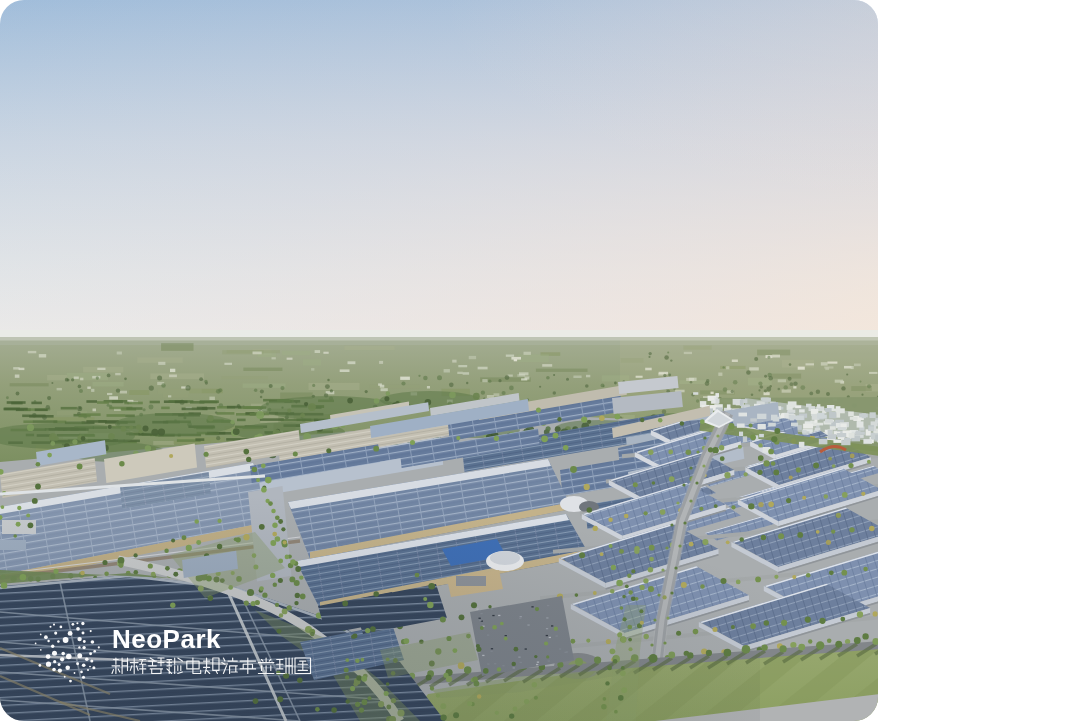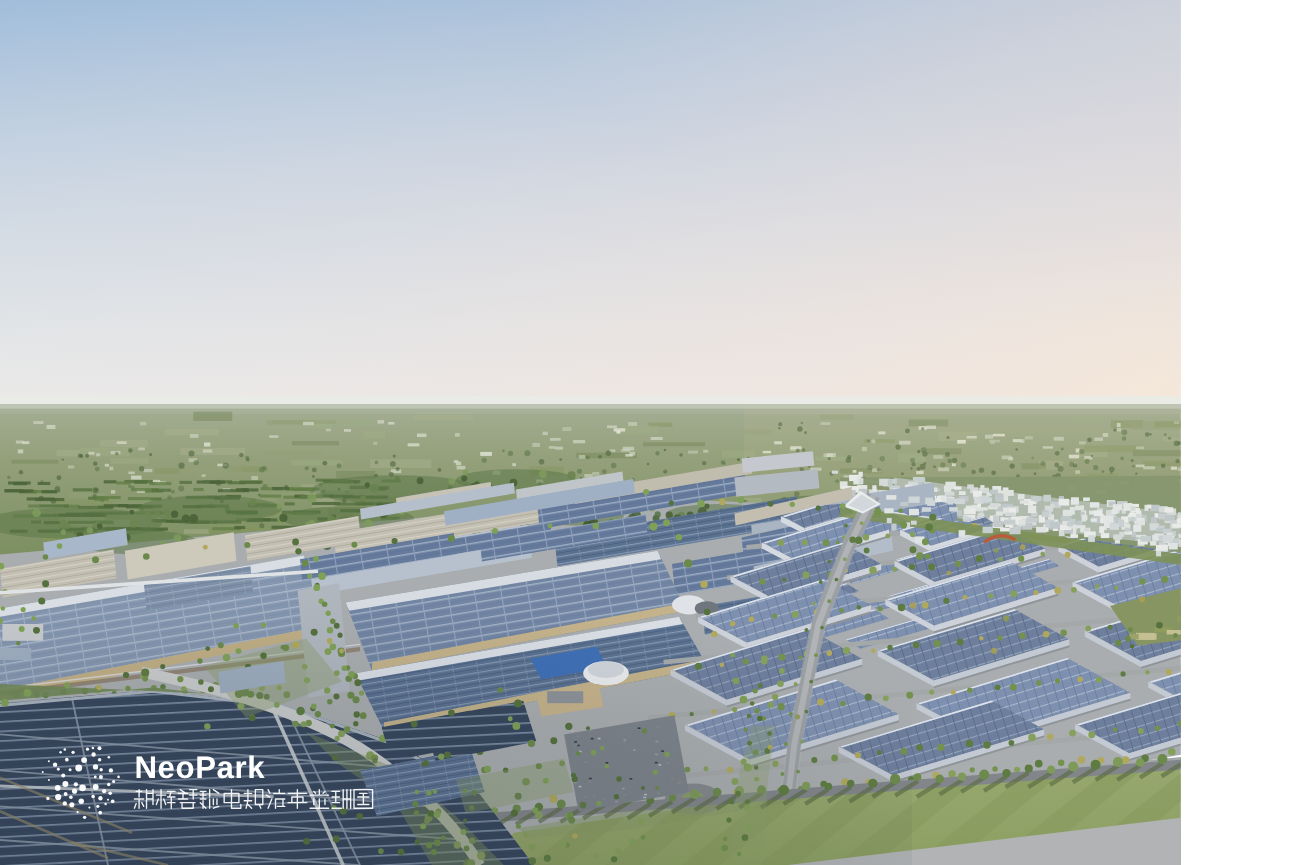--- a/index.html
+++ b/index.html
@@ -1,14 +1,14 @@
 <!DOCTYPE html>
 <html><head><meta charset="utf-8"><style>
 html,body{margin:0;padding:0;}
-#c{position:relative;width:984px;height:721px;overflow:hidden;font-family:"Liberation Sans",sans-serif;}
+#c{position:relative;width:878px;height:721px;overflow:hidden;font-family:"Liberation Sans",sans-serif;border-radius:24px;}
 </style></head><body>
 <div id="c">
 <svg width="1080" height="721" viewBox="0 0 1080 721">
 <defs>
 <linearGradient id="sky" x1="0" y1="0" x2="0" y2="1">
  <stop offset="0" stop-color="#9cbbda"></stop>
  <stop offset="0.42" stop-color="#c2d3e3"></stop>
  <stop offset="0.8" stop-color="#dde6ea"></stop>
  <stop offset="1" stop-color="#eaedec"></stop>
 </linearGradient>

